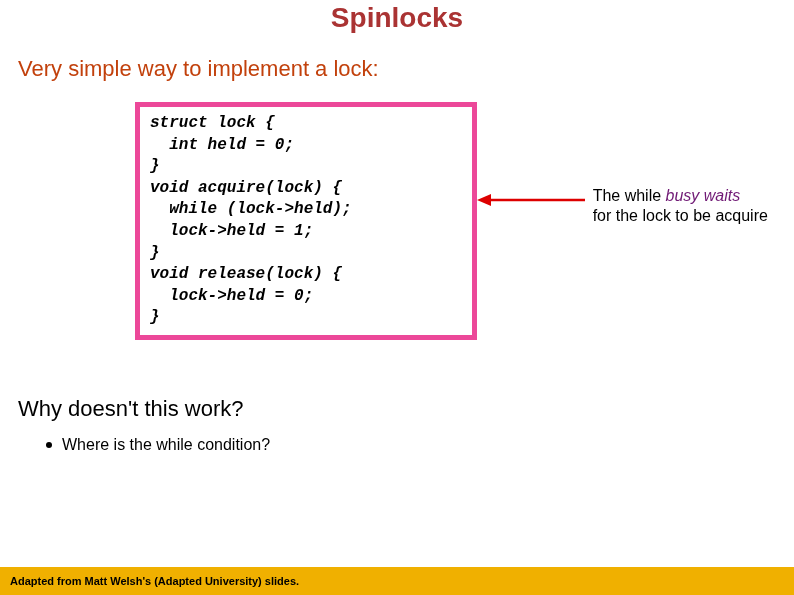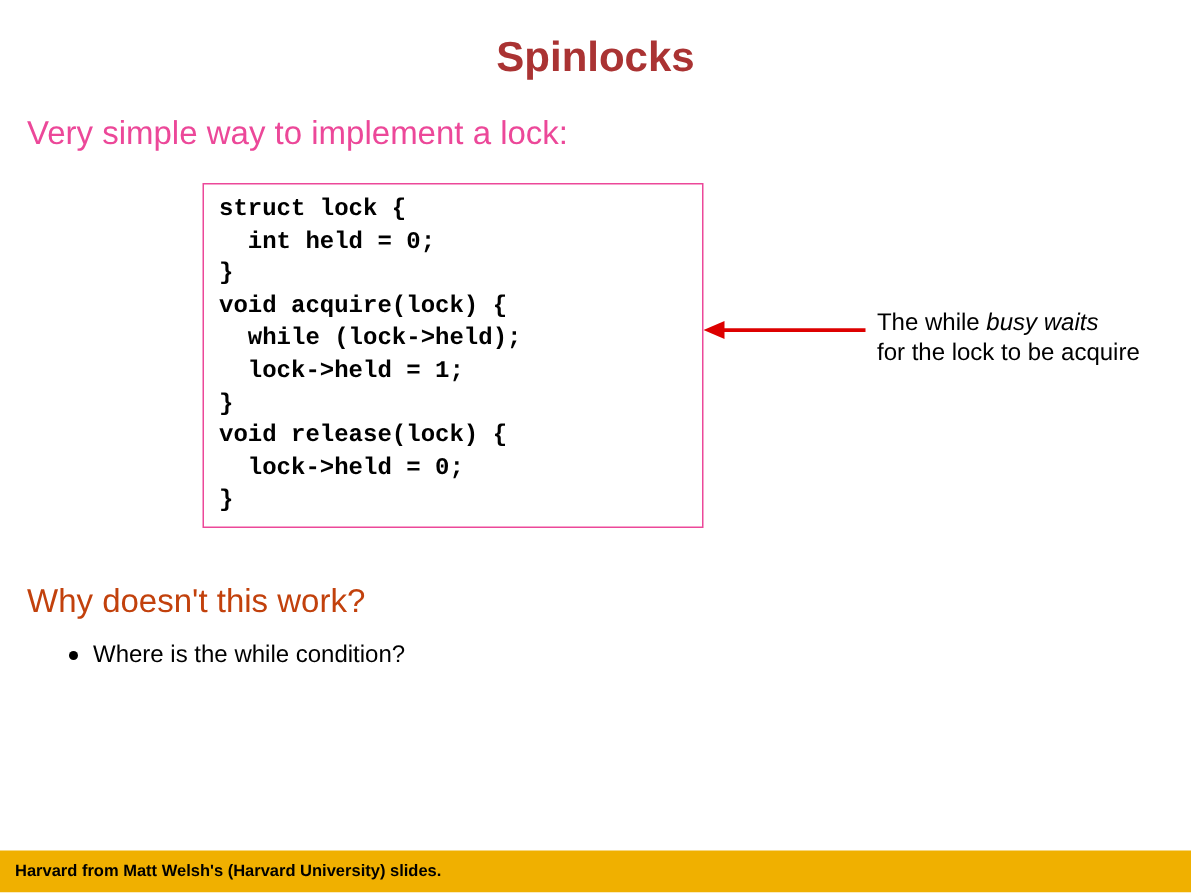--- a/index.html
+++ b/index.html
@@ -1,26 +1,26 @@
 <!DOCTYPE html>
 <html><head>
 <meta charset="utf-8">
 <style>
   * { box-sizing: border-box; margin: 0; padding: 0; }
   html, body { width: 794px; height: 595px; font-family: Arial, Helvetica, sans-serif; background: #fff; position: relative; overflow: hidden; }
-  .title { color: #a33; font-size: 28px; font-weight: bold; text-align: center; padding-top: 22px; }
-  .intro { font-size: 22px; color: #ec4899; margin: 22px 0 0 18px; }
+  .title { color: #a33; font-size: 28px; font-weight: bold; text-align: center; padding-top: 2px; }
+  .intro { font-size: 22px; color: #c2410c; margin: 22px 0 0 18px; }
   .content-row { display: flex; align-items: flex-start; margin-top: 20px; }
-  .code-box { border: 1px solid #ec4899; margin-left: 135px; padding: 6px 120px 6px 10px; }
+  .code-box { border: 5px solid #ec4899; margin-left: 135px; padding: 6px 120px 6px 10px; font-style: italic; }
   .code-box pre { font-family: "Courier New", Courier, monospace; font-size: 16px; font-weight: bold; line-height: 1.35; white-space: pre; }
   .arrow-cell { display: flex; align-items: center; padding-top: 88px; }
   .arrow-svg { width: 110px; height: 20px; }
   .annot { padding-top: 84px; font-size: 16px; color: #000; margin-left: 6px; line-height: 1.25; }
-  .annot .em { color: #000000; font-style: italic; text-align: center; }
-  .q1 { font-size: 22px; color: #c2410c; margin: 36px 0 0 18px; }
+  .annot .em { color: #701a75; font-style: italic; text-align: center; }
+  .q1 { font-size: 22px; color: #000000; margin: 56px 0 0 18px; }
   .bullet-row { display: flex; align-items: center; margin: 14px 0 0 46px; font-size: 16px; }
   .bullet-dot { width: 6px; height: 6px; border-radius: 50%; background: #000; margin-right: 10px; flex: 0 0 auto; }
   .footer { position: absolute; left: 0; bottom: 0; width: 100%; height: 28px; background: #f0b000; display: flex; align-items: center; padding-left: 10px; }
   .footer span { font-size: 11px; font-weight: bold; color: #000; }
 </style>
 </head>
 <body>
 
 <div class="title">Spinlocks</div>
 
@@ -52,14 +52,14 @@
 </div>
 
 <div class="q1">Why doesn't this work?</div>
 
 <div class="bullet-row">
   <span class="bullet-dot"></span>
   <span>Where is the while condition?</span>
 </div>
 
 <div class="footer">
-  <span>Harvard from Matt Welsh's (Harvard University) slides.</span>
+  <span>Adapted from Matt Welsh's (Adapted University) slides.</span>
 </div>
 
 </body></html>

